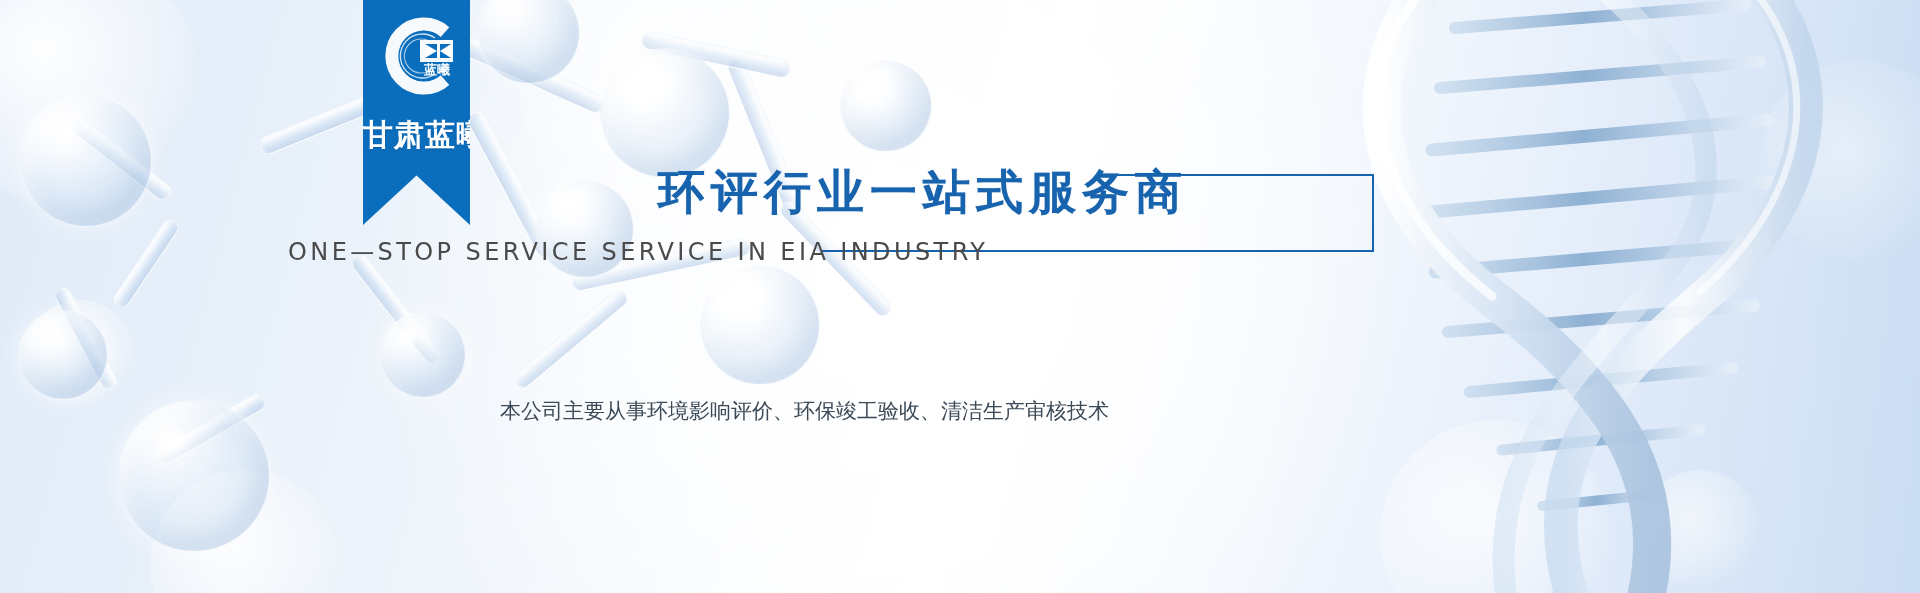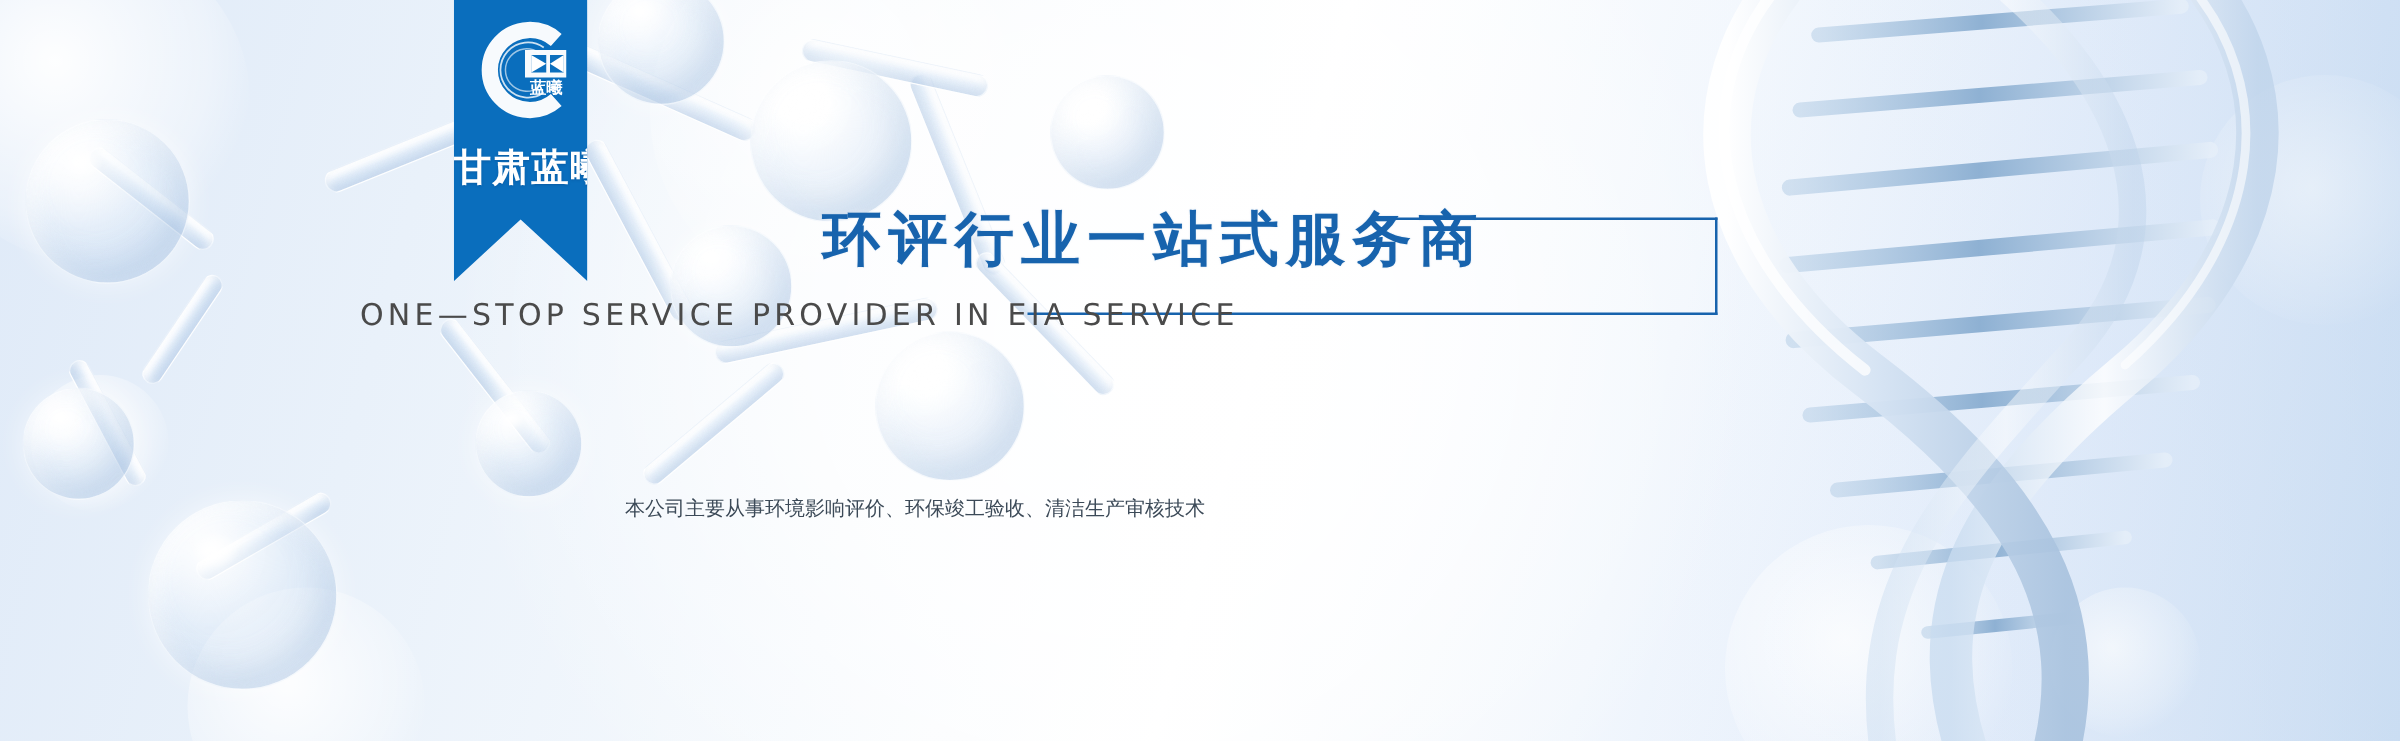--- a/index.html
+++ b/index.html
@@ -87,21 +87,21 @@
 
   
   .line{position:absolute;background:#1763ad;pointer-events:none;}
   .l-top   {left:1104px;top:174px;width:270px;height:2px;}
   .l-vert  {left:1372px;top:174px;width:2px;height:78px;}
   .l-bottom{left:822px; top:250px;width:552px;height:2px;}
 
   
   .body-text{
     position:absolute;left:500px;top:394px;width:790px;
-    font-size:16px;color:#3c4a58;line-height:1.62;
+    font-size:21px;color:#3c4a58;line-height:1.62;
     font-family:"DejaVu Sans","Liberation Sans",sans-serif;
     text-shadow:0 1px 2px rgba(255,255,255,.85);
   }
   .body-text p{margin:0;}
 </style>
 </head>
 <body>
 
 <div class="banner">
 
@@ -209,19 +209,19 @@
     </div>
     <div class="badge-name">甘肃蓝曦</div>
   </div>
 
   <div class="headline">环评行业一站式服务商</div>
 
   <div class="line l-top"></div>
   <div class="line l-vert"></div>
   <div class="line l-bottom"></div>
 
-  <div class="subtitle">ONE—STOP SERVICE PROVIDER IN EIA SERVICE</div>
+  <div class="subtitle">ONE—STOP SERVICE SERVICE IN EIA INDUSTRY</div>
 
   <div class="body-text">
     <p>本公司主要从事环境影响评价、环保竣工验收、清洁生产审核技术</p>
   </div>
 
 </div>
 
 </body></html>

